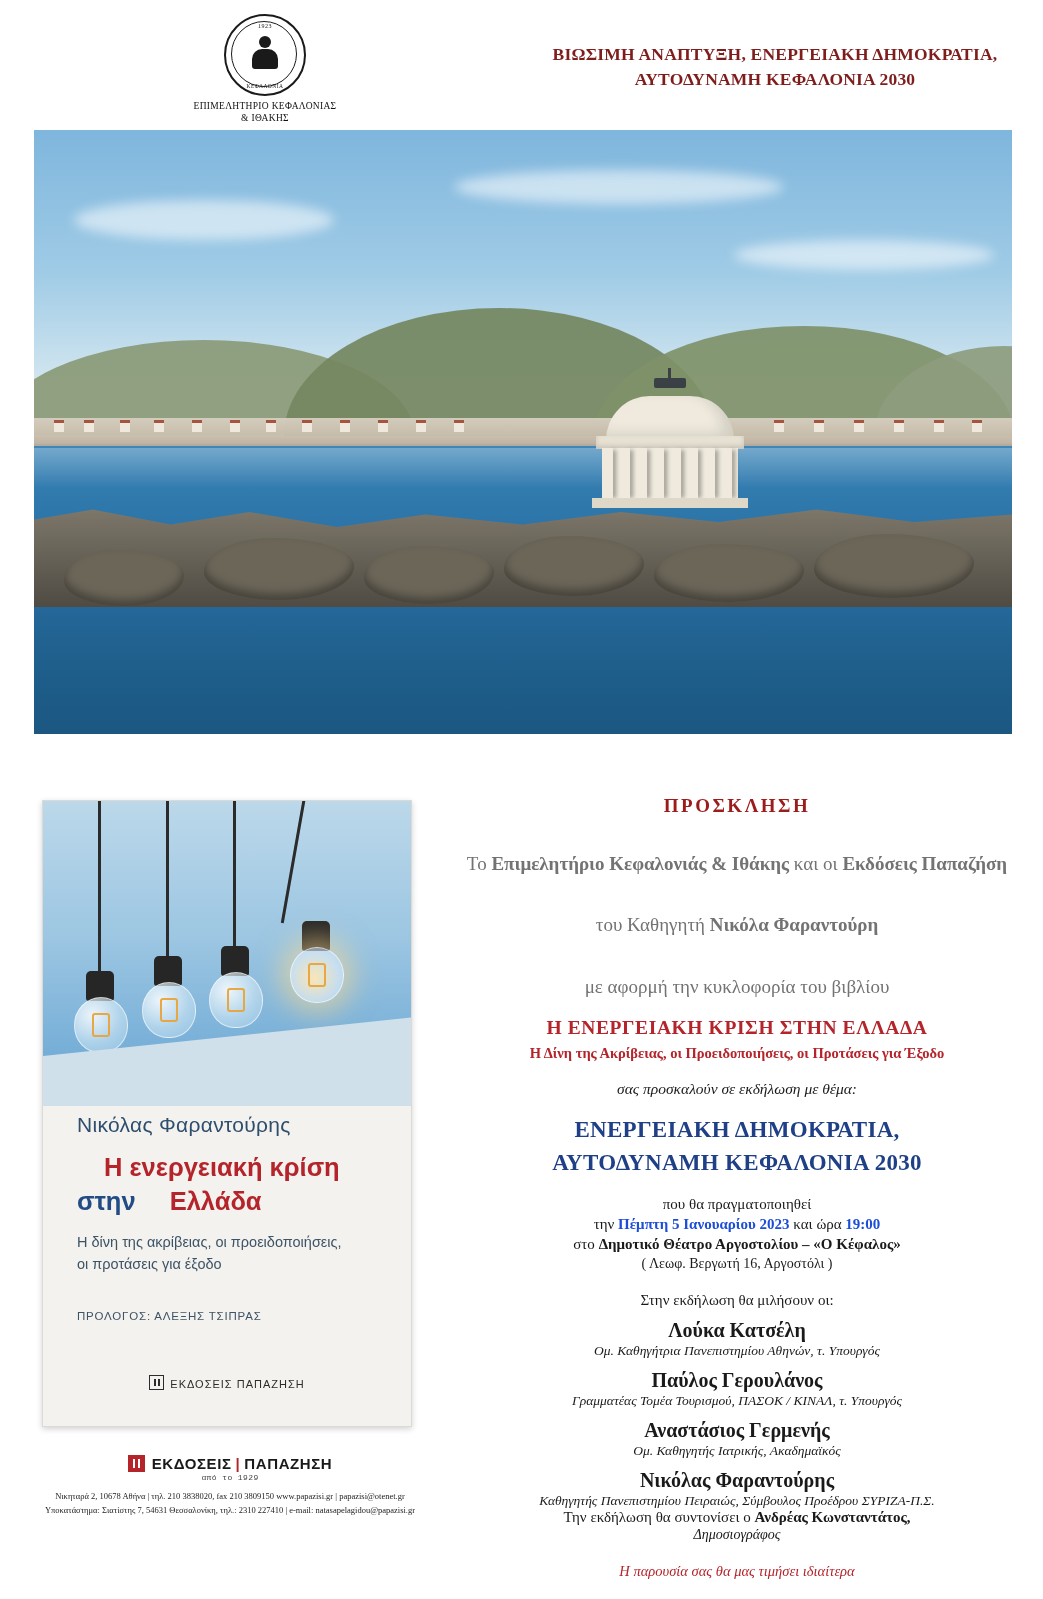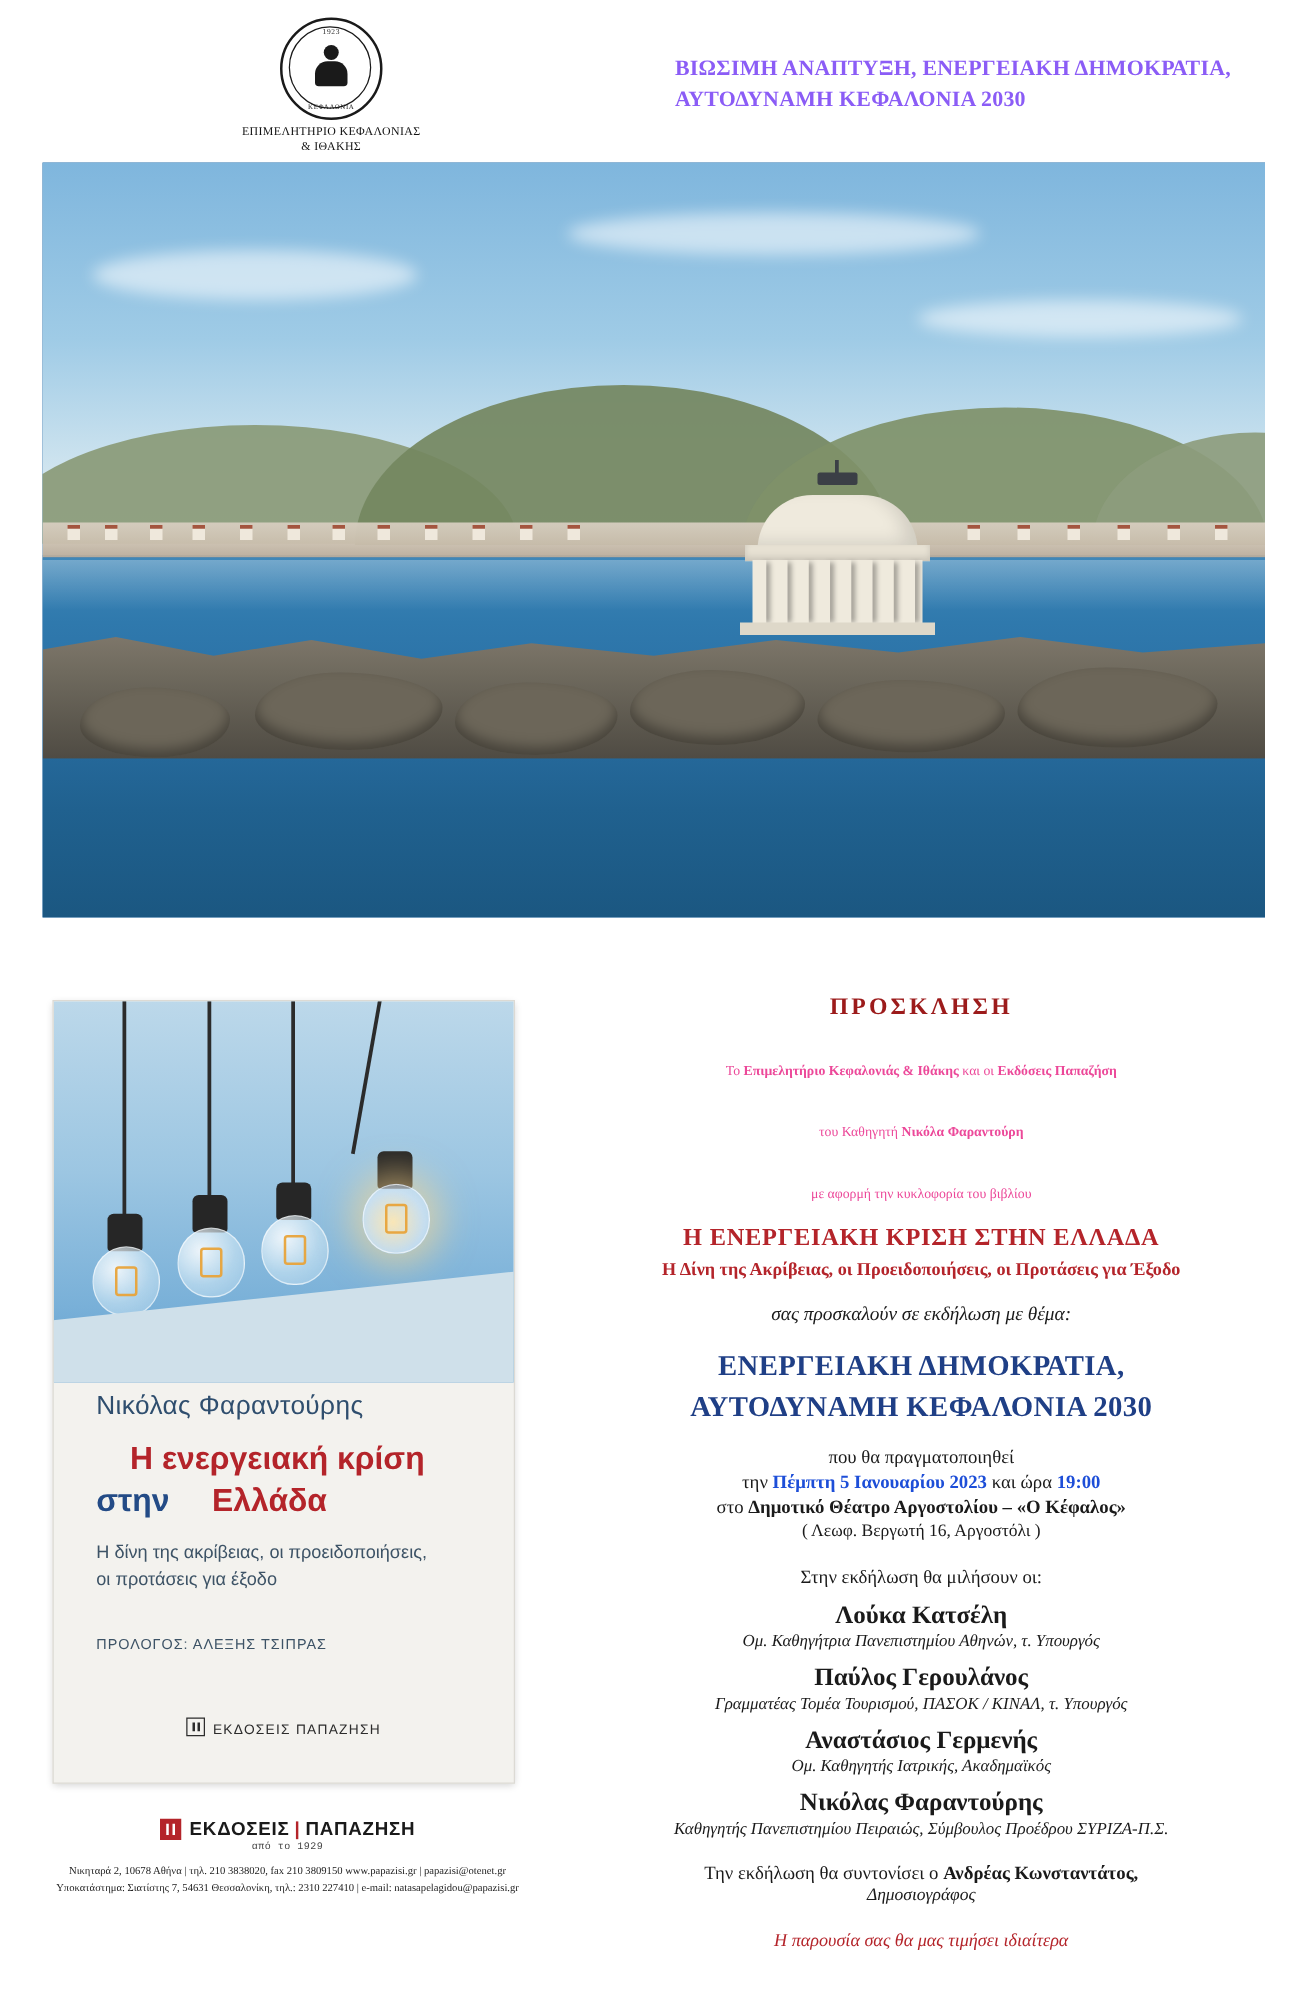--- a/index.html
+++ b/index.html
@@ -100,22 +100,22 @@
     font-weight: normal;
     letter-spacing: 0.3px;
     line-height: 1.25;
     color: #111;
   }
   .header-title {
     position: absolute;
     left: 540px;
     top: 42px;
     width: 470px;
-    text-align: left;
-    color: #8b5cf6;
+    text-align: center;
+    color: #7f1d1d;
     font-size: 17.5px;
     font-weight: bold;
     line-height: 1.45;
     letter-spacing: 0.2px;
   }
   .header-title .small-caps-line { display: block; }
 
   
   .hero {
     position: absolute;
@@ -450,23 +450,23 @@
     text-align: center;
   }
   .invite-heading {
     color: #9c1b1b;
     font-size: 19px;
     font-weight: bold;
     letter-spacing: 2.5px;
     margin-bottom: 18px;
   }
   .invite-line {
-    font-size: 11px;
+    font-size: 19px;
     line-height: 1.55;
-    color: #ec4899;
+    color: #737373;
     margin-top: 32px;
   }
   .invite-line b { font-weight: bold; }
   .book-ttl {
     margin-top: 16px;
     color: #b4242a;
     font-size: 19.5px;
     font-weight: bold;
     letter-spacing: 0.6px;
   }
@@ -517,21 +517,20 @@
   .speaker .name {
     font-size: 20px;
     font-weight: bold;
   }
   .speaker .role {
     font-size: 13.5px;
     font-style: italic;
     margin-top: 1px;
   }
   .moderator {
-    margin-top: 20px;
     font-size: 15px;
   }
   .moderator b { font-weight: bold; }
   .moderator .role {
     font-style: italic;
     font-size: 14px;
     margin-top: 1px;
   }
   .closing {
     margin-top: 20px;

